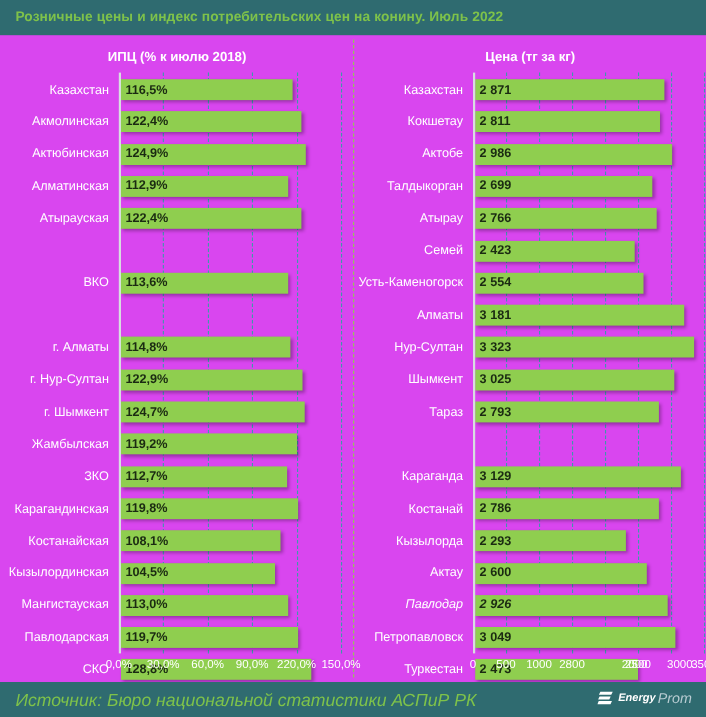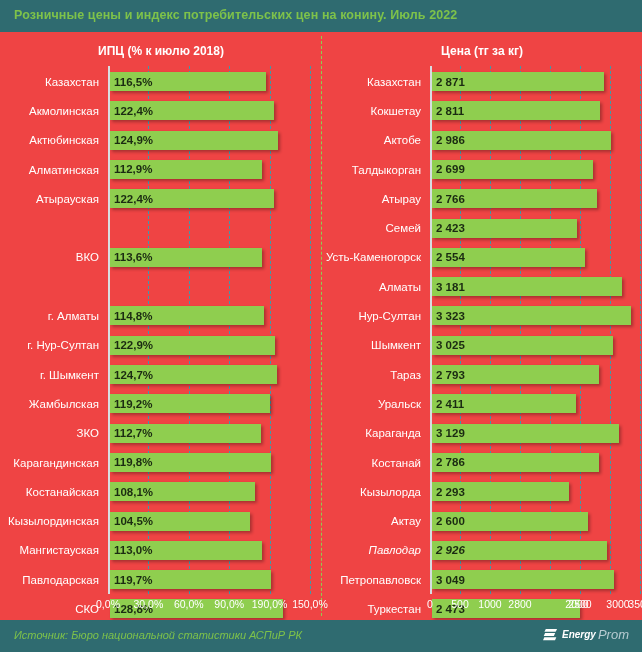--- a/index.html
+++ b/index.html
@@ -2,21 +2,21 @@
 <html><head>
 <meta charset="utf-8">
 <style>
   html,body{margin:0;padding:0;}
   body{
     width:642px;height:652px;
     background:#16545f;
     font-family:"Liberation Sans","DejaVu Sans",sans-serif;
     overflow:hidden;
   }
-  .page{position:relative;width:642px;height:652px;background:#ef4444;}
+  .page{position:relative;width:642px;height:652px;background:#d946ef;}
 
   
   .header{
     position:absolute;left:0;top:0;width:642px;height:32px;
     background:#2f6b70;
   }
   .header-title{
     position:absolute;left:14px;top:8px;
     font-size:12.5px;font-weight:bold;color:#7ec24a;
     letter-spacing:.1px;white-space:nowrap;
@@ -93,21 +93,21 @@
     white-space:nowrap;
   }
 
   
   .footer{
     position:absolute;left:0;top:620px;width:642px;height:32px;
     background:#2f6b70;
   }
   .source{
     position:absolute;left:14px;top:9px;
-    font-size:11px;font-style:italic;color:#7ec24a;white-space:nowrap;
+    font-size:16px;font-style:italic;color:#7ec24a;white-space:nowrap;
   }
   .logo{
     position:absolute;right:13px;top:7px;
     display:flex;align-items:center;gap:4px;
   }
   .logo-mark{width:15px;height:15px;display:block;}
   .logo-energy{font-size:10px;font-weight:bold;color:#ffffff;font-style:italic;}
   .logo-prom{font-size:13px;color:#b8ccd2;font-style:italic;margin-left:-2px;}
 </style>
 </head>
@@ -228,21 +228,21 @@
             <div class="bar" style="width: 145.171px;"></div>
             <div class="bar-value">107,8%</div>
           </div>
         </div>
       <div class="axis-line"></div>
       <div class="xaxis" id="xaxis-left">
           <div class="tick" style="left: 0px;">0,0%</div>
           <div class="tick" style="left: 40.4px;">30,0%</div>
           <div class="tick" style="left: 80.8px;">60,0%</div>
           <div class="tick" style="left: 121.2px;">90,0%</div>
-          <div class="tick" style="left: 161.6px;">190,0%</div>
+          <div class="tick" style="left: 161.6px;">220,0%</div>
           <div class="tick" style="left: 202px;">150,0%</div>
         </div>
     </div>
   </div>
 
   <div class="panel" id="panel-right">
     <div class="plot" id="plot-right">
       <div class="gridline" style="left: 30px;"></div>
         <div class="gridline" style="left: 60px;"></div>
         <div class="gridline" style="left: 90px;"></div>
@@ -299,25 +299,20 @@
           <div class="row" style="top: 264.7px;">
             <div class="row-label">Шымкент</div>
             <div class="bar" style="width: 181.5px;"></div>
             <div class="bar-value">3 025</div>
           </div>
           <div class="row" style="top: 294px;">
             <div class="row-label">Тараз</div>
             <div class="bar" style="width: 167.58px;"></div>
             <div class="bar-value">2 793</div>
           </div>
-          <div class="row" style="top: 323.3px;">
-            <div class="row-label">Уральск</div>
-            <div class="bar" style="width: 144.66px;"></div>
-            <div class="bar-value">2 411</div>
-          </div>
           <div class="row" style="top: 352.6px;">
             <div class="row-label">Караганда</div>
             <div class="bar" style="width: 187.74px;"></div>
             <div class="bar-value">3 129</div>
           </div>
           <div class="row" style="top: 381.9px;">
             <div class="row-label">Костанай</div>
             <div class="bar" style="width: 167.16px;"></div>
             <div class="bar-value">2 786</div>
           </div>

